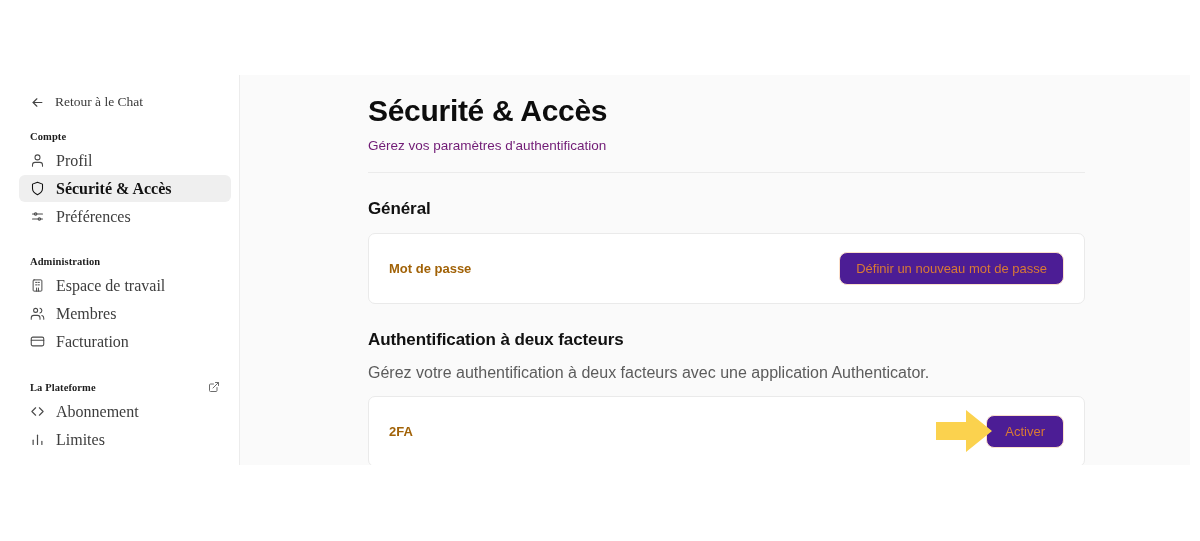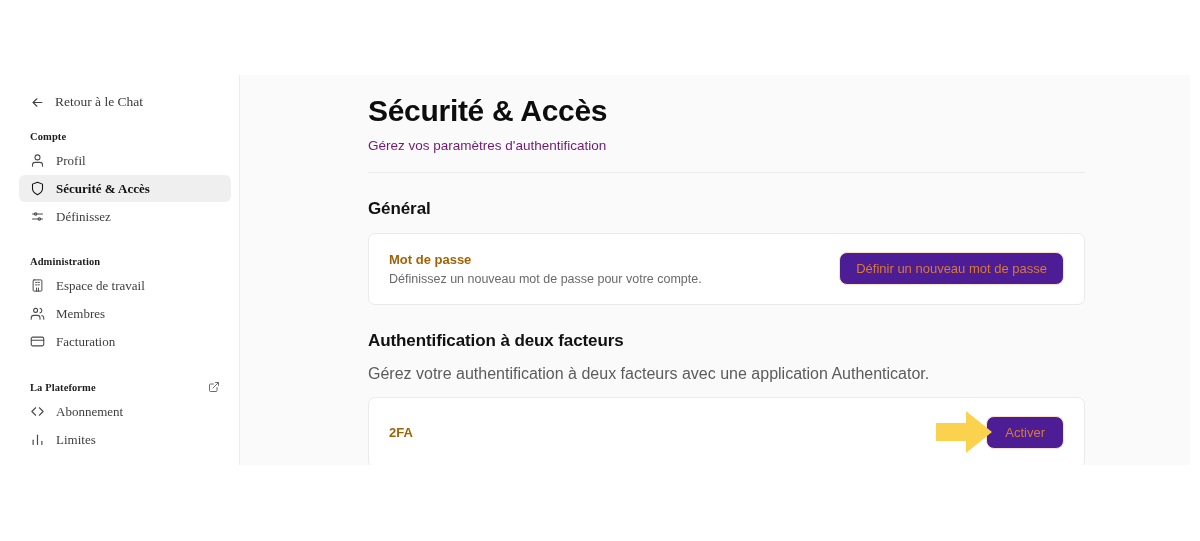--- a/index.html
+++ b/index.html
@@ -67,21 +67,21 @@
   }
   .group-label .ext { color: #6d6d6d; display: flex; }
 
   .nav-item {
     display: flex;
     align-items: center;
     gap: 11px;
     height: 27px;
     padding: 0 11px;
     border-radius: 6px;
-    font-size: 13px;
+    font-size: 16px;
     color: #3d3d3d;
     cursor: pointer;
     margin-bottom: 1px;
   }
   .nav-item .ico {
     width: 15px;
     height: 15px;
     display: flex;
     align-items: center;
     justify-content: center;
@@ -239,21 +239,21 @@
 
     <div class="nav-item">
       <span class="ico">
         <svg width="15" height="15" viewBox="0 0 24 24" fill="none" stroke="currentColor" stroke-width="1.7" stroke-linecap="round" stroke-linejoin="round">
           <line x1="4" y1="8" x2="20" y2="8"></line>
             <line x1="4" y1="16" x2="20" y2="16"></line>
           <circle cx="9" cy="8" r="2"></circle>
             <circle cx="15" cy="16" r="2"></circle>
         </svg>
       </span>
-      <span>Définissez</span>
+      <span>Préférences</span>
     </div>
 
     <div class="nav-gap"></div>
 
     <div class="group-label">
       <span>Administration</span>
     </div>
 
     <div class="nav-item">
       <span class="ico">
@@ -333,21 +333,20 @@
 
       <h1 class="page-title">Sécurité &amp; Accès</h1>
       <div class="page-sub">Gérez vos paramètres d'authentification</div>
       <div class="hr"></div>
 
       <h2 class="section-title">Général</h2>
 
       <div class="card">
         <div>
           <div class="card-title">Mot de passe</div>
-          <div class="card-desc">Définissez un nouveau mot de passe pour votre compte.</div>
         </div>
         <button class="btn-orange">Définir un nouveau mot de passe</button>
       </div>
 
       <h2 class="section-title">Authentification à deux facteurs</h2>
       <div class="section-sub">Gérez votre authentification à deux facteurs avec une application Authenticator.</div>
 
       <div class="card tall">
         <div class="card-title">2FA</div>
         <div class="row-right">

